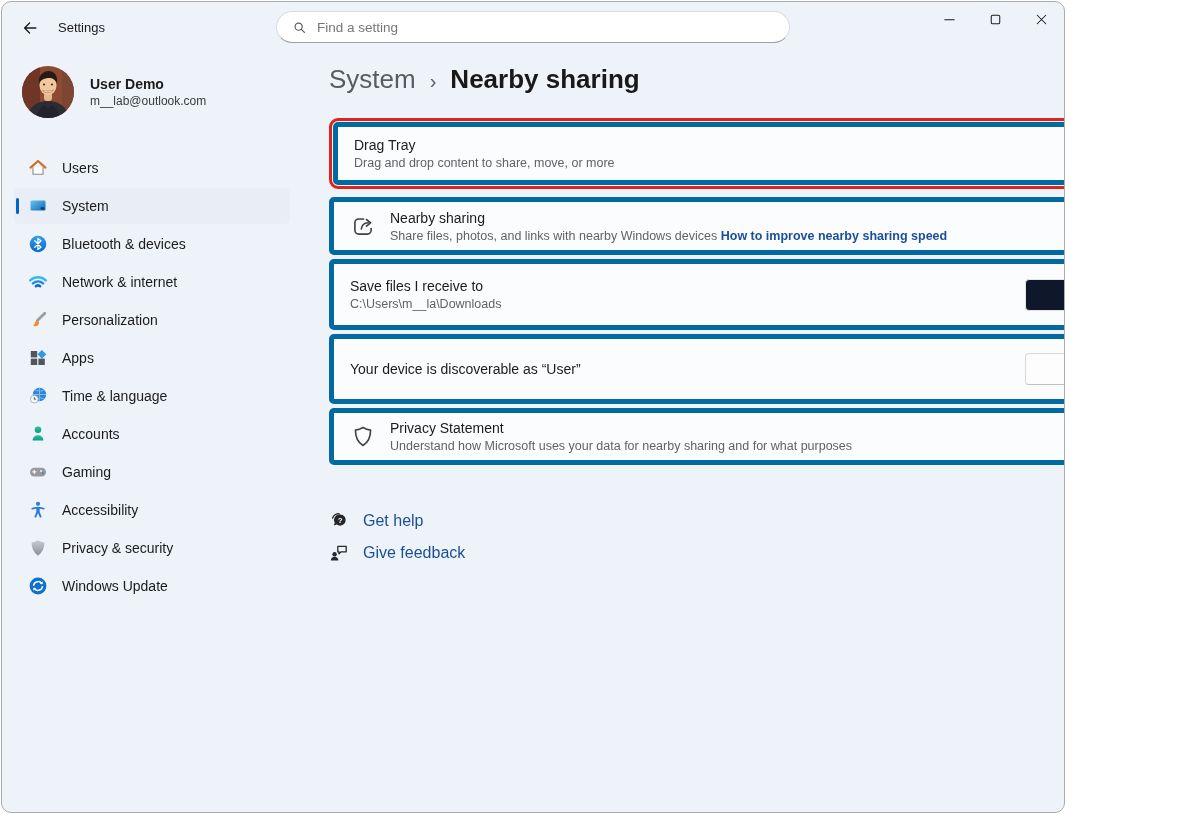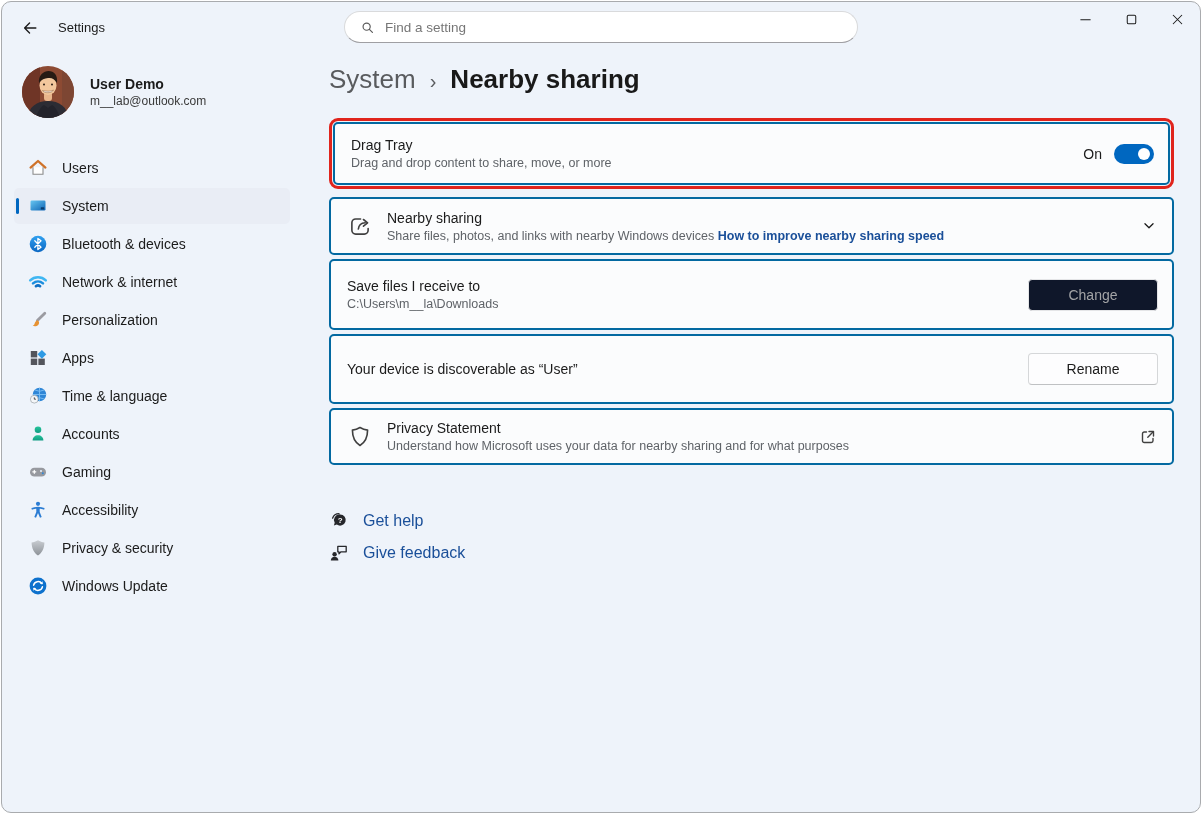--- a/index.html
+++ b/index.html
@@ -1,18 +1,18 @@
 <!DOCTYPE html>
 <html><head>
 <meta charset="utf-8">
 <style>
   * { margin:0; padding:0; box-sizing:border-box; }
   html,body { width:1202px; height:814px; background:#fff; font-family:"Liberation Sans", sans-serif; }
   .window {
-    width:1200px; height:812px; margin:1px;
+    width:1064px; height:812px; margin:1px;
     background:#eef3fa; border:1px solid #a9abae; border-radius:10px;
     overflow:hidden; display:flex; flex-direction:column;
   }
   
   .titlebar { position:relative; height:50px; flex:none; }
   .back-btn { position:absolute; left:12px; top:13px; width:32px; height:26px; border:none; background:transparent;
     display:flex; align-items:center; justify-content:center; border-radius:5px; cursor:pointer; }
   .app-title { position:absolute; left:56px; top:18px; font-size:13px; color:#1b1b1b; }
   .search-box { position:absolute; left:50%; top:9px; transform:translateX(-50%);
     width:514px; height:32px; background:#fff; border:1px solid #d9dadc; border-bottom-color:#9f9fa3;
@@ -37,21 +37,21 @@
     border-radius:2px; background:#0067c0; }
   .nav-icon { width:20px; height:20px; flex:none; display:flex; }
   .nav-icon svg { width:20px; height:20px; }
   
   main { flex:1; padding:0 30px 0 27px; min-width:0; }
   .breadcrumb { margin-top:12px; display:flex; align-items:center; gap:14px; }
   .bc-parent { font-size:26px; color:#595b5e; cursor:pointer; }
   .bc-sep { font-size:20px; color:#595b5e; padding-top:3px; }
   .bc-current { font-size:26px; font-weight:600; color:#191919; }
   .cards { margin-top:23px; width:845px; }
-  .card { background:#fbfcfd; border:2px solid #0369a1; border-radius:5px;
+  .card { background:#fbfcfd; border:5px solid #0369a1; border-radius:5px;
     display:flex; align-items:center; padding:0 14px 0 16px; margin-bottom:4px; }
   .highlight-wrap { border:3px solid #e0241c; border-radius:9px; padding:1px; margin-bottom:8px; }
   .highlight-wrap .card { margin-bottom:0; min-height:63px; }
   .card-title { font-size:14px; color:#1b1b1b; }
   .card-sub { font-size:12.5px; color:#5f6368; margin-top:3px; }
   .row-icon { width:26px; height:26px; flex:none; margin-right:14px; display:flex; }
   .row-icon svg { width:26px; height:26px; }
   .right { margin-left:auto; display:flex; align-items:center; gap:12px; }
   .toggle-label { font-size:14px; color:#1b1b1b; }
   .toggle { width:40px; height:20px; border-radius:10px; background:#0067c0; position:relative; cursor:pointer; }

